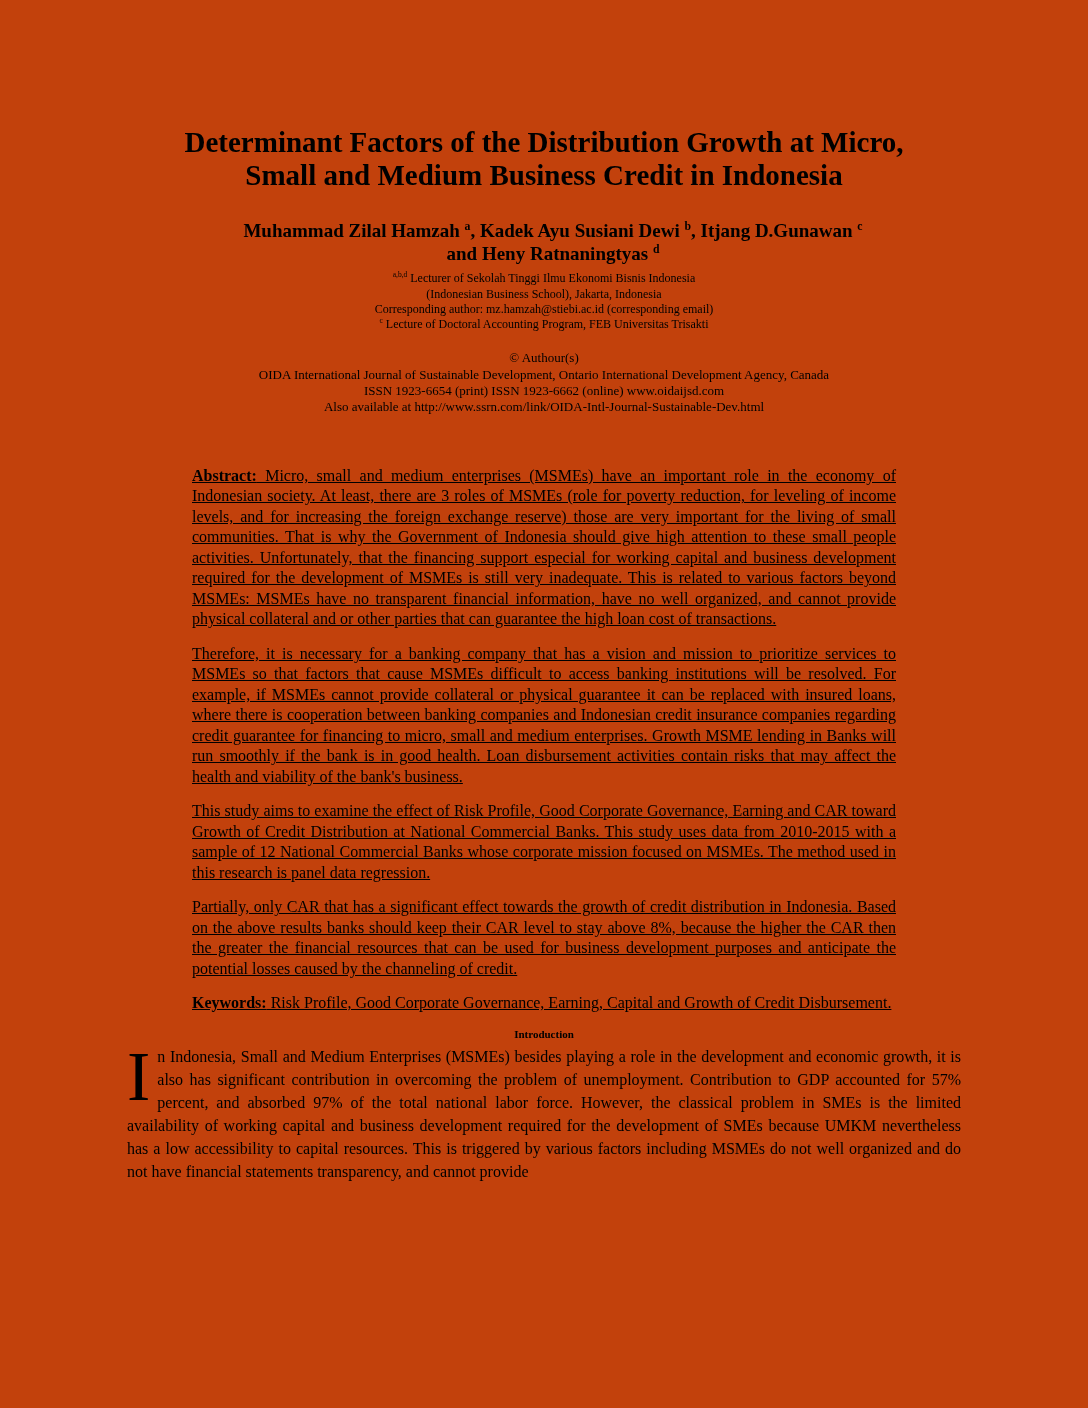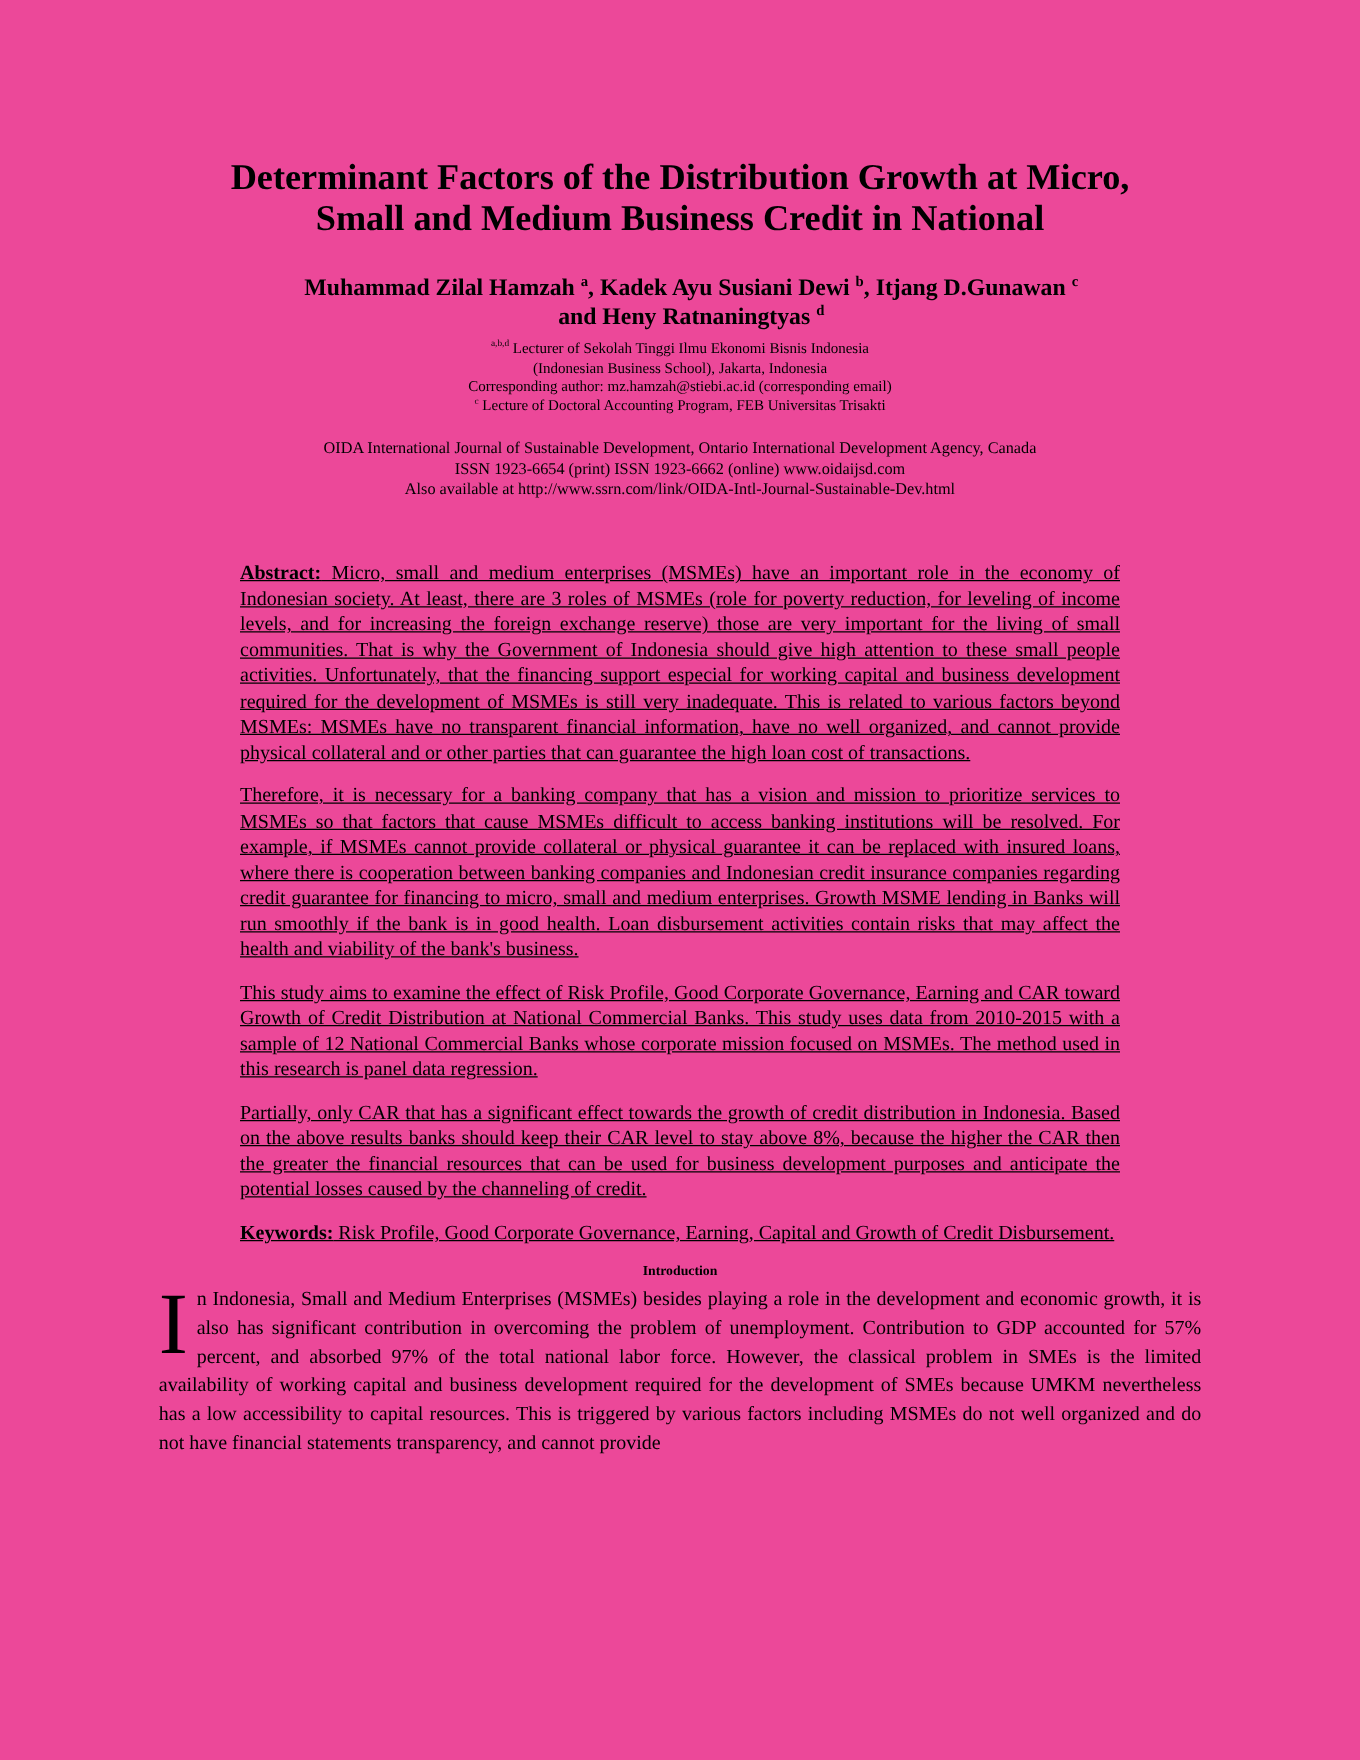--- a/index.html
+++ b/index.html
@@ -4,21 +4,21 @@
 <style>
   html, body {
     margin: 0;
     padding: 0;
     background: #ffffff;
   }
   .page {
     position: relative;
     width: 1088px;
     height: 1408px;
-    background: #ec4899;
+    background: #c2410c;
     color: #000000;
     font-family: "Liberation Serif", "DejaVu Serif", serif;
     overflow: hidden;
     box-sizing: border-box;
     padding-top: 126px;
   }
   .title-block {
     text-align: center;
     font-weight: bold;
     font-size: 29px;
@@ -85,36 +85,37 @@
     padding: 4px 7px 0 0;
   }
 </style>
 </head>
 <body>
 
 <div class="page">
 
   <div class="title-block">
     <div>Determinant Factors of the Distribution Growth at Micro,</div>
-    <div>Small and Medium Business Credit in National</div>
+    <div>Small and Medium Business Credit in Indonesia</div>
   </div>
 
   <div class="authors-block">
     <div><span>Muhammad Zilal Hamzah </span><sup>a</sup><span>, Kadek Ayu Susiani Dewi </span><sup>b</sup><span>, Itjang D.Gunawan </span><sup>c</sup></div>
     <div><span>and Heny Ratnaningtyas </span><sup>d</sup></div>
   </div>
 
   <div class="affil-block">
     <div><sup>a,b,d</sup><span> Lecturer of Sekolah Tinggi Ilmu Ekonomi Bisnis Indonesia</span></div>
     <div><span>(Indonesian Business School),  Jakarta, Indonesia</span></div>
     <div><span>Corresponding author:  mz.hamzah@stiebi.ac.id (corresponding email)</span></div>
     <div><sup>c</sup><span> Lecture of Doctoral Accounting Program, FEB Universitas Trisakti</span></div>
   </div>
 
   <div class="copyright-block">
+    <div>© Authour(s)</div>
     <div>OIDA International Journal of Sustainable Development, Ontario International Development Agency, Canada</div>
     <div>ISSN 1923-6654 (print) ISSN 1923-6662 (online) www.oidaijsd.com</div>
     <div>Also available at http://www.ssrn.com/link/OIDA-Intl-Journal-Sustainable-Dev.html</div>
   </div>
 
   <div class="abstract-col">
     <p><b>Abstract:</b><span> Micro, small and medium enterprises (MSMEs) have an important role in the economy of Indonesian society. At least, there are 3 roles of MSMEs (role for poverty reduction, for leveling of income levels, and for increasing the foreign exchange reserve) those are very important for the living of small communities. That is why the Government of Indonesia should give high attention to these small people activities. Unfortunately, that the financing support especial for working capital and business development required for the development of MSMEs is still very inadequate. This is related to various factors beyond MSMEs: MSMEs have no transparent financial information, have no well organized, and cannot provide physical collateral and or other parties that can guarantee the high loan cost of transactions.</span></p>
     <p>Therefore, it is necessary for a banking company that has a vision and mission to prioritize services to MSMEs so that factors that cause MSMEs difficult to access banking institutions will be resolved. For example, if MSMEs cannot provide collateral or physical guarantee it can be replaced with insured loans, where there is cooperation between banking companies and Indonesian credit insurance companies regarding credit guarantee for financing to micro, small and medium enterprises. Growth MSME lending in Banks will run smoothly if the bank is in good health. Loan disbursement activities contain risks that may affect the health and viability of the bank's business.</p>
     <p>This study aims to examine the effect of Risk Profile, Good Corporate Governance, Earning and CAR toward Growth of Credit Distribution at National Commercial Banks. This study uses data from 2010-2015 with a sample of 12 National Commercial Banks whose corporate mission focused on MSMEs. The method used in this research is panel data regression.</p>
     <p>Partially, only CAR that has a significant effect towards the growth of credit distribution in Indonesia. Based on the above results banks should keep their CAR level to stay above 8%, because the higher the CAR then the greater the financial resources that can be used for business development purposes and anticipate the potential losses caused by the channeling of credit.</p>

